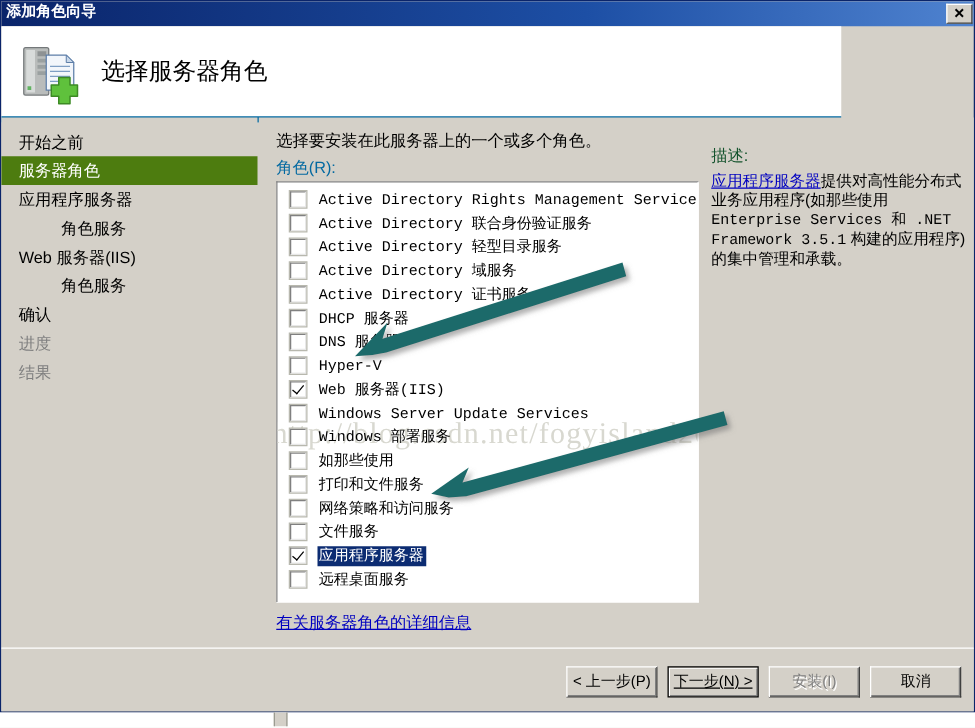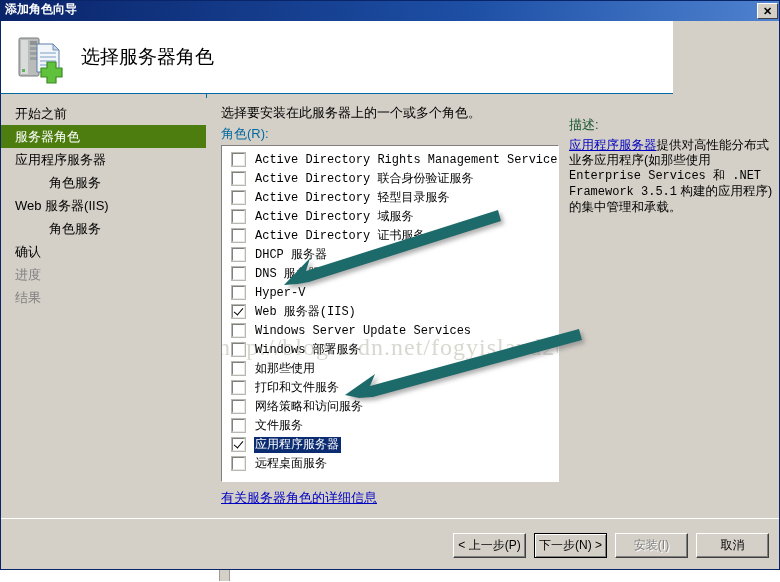--- a/index.html
+++ b/index.html
@@ -294,20 +294,21 @@
     align-items: center;
     justify-content: center;
     font-size: 12px;
     color: #000000;
     cursor: default;
     white-space: nowrap;
   }
   .btn.default {
     border: 1px solid #000000;
     box-shadow: inset 1px 1px 0 #ffffff, inset -1px -1px 0 #808080;
+    text-decoration: underline;
   }
   .btn.disabled { color: #808080; text-shadow: 1px 1px 0 #ffffff; }
 
   
   #arrows {
     position: absolute;
     left: 0; top: 0;
     width: 780px;
     height: 582px;
     pointer-events: none;

